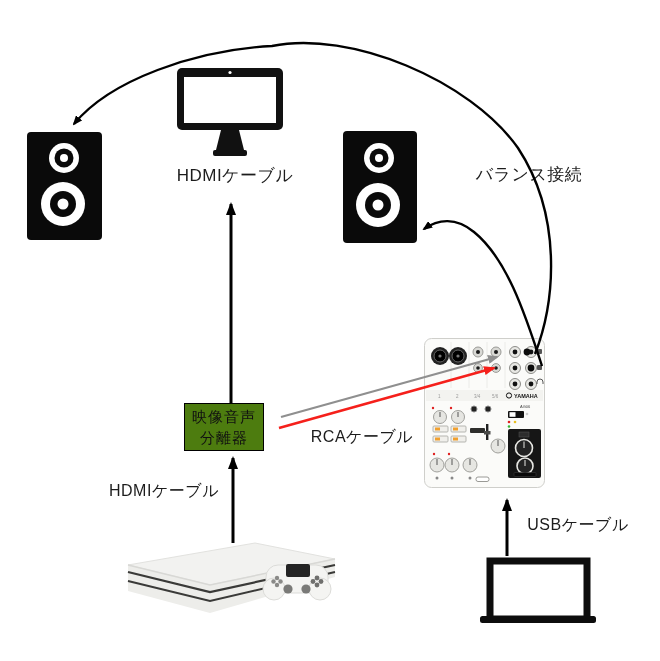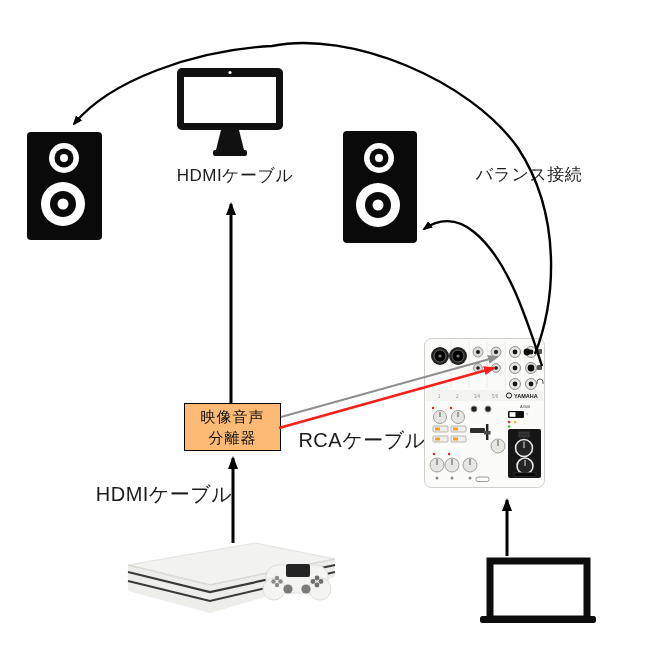--- a/index.html
+++ b/index.html
@@ -3,26 +3,26 @@
 <meta charset="utf-8">
 <style>
   html,body{margin:0;padding:0;background:#ffffff;}
   .canvas{
     position:relative;width:660px;height:661px;background:#ffffff;overflow:hidden;
     font-family:"Liberation Sans","DejaVu Sans",sans-serif;color:#111;
   }
   .abs{position:absolute;}
   .label{
     position:absolute;transform:translateX(-50%);
-    font-size:20px;color:#1c1c1c;white-space:nowrap;letter-spacing:0.5px;
+    font-size:16px;color:#1c1c1c;white-space:nowrap;letter-spacing:0.5px;
   }
   .label.two-line{text-align:center;line-height:26px;}
   .splitter-box{
-    position:absolute;left:184px;top:403px;width:97px;height:48px;
-    border:1.6px solid #000;background:#fdba74;box-sizing:border-box;
+    position:absolute;left:184px;top:403px;width:80px;height:48px;
+    border:1.6px solid #000;background:#4d7c0f;box-sizing:border-box;
     display:flex;flex-direction:column;align-items:center;justify-content:center;
     font-size:15px;line-height:21px;letter-spacing:1px;
   }
   svg{display:block;}
   .overlay{position:absolute;left:0;top:0;z-index:5;pointer-events:none;}
   .device{z-index:2;}
 </style>
 </head>
 <body>
 
@@ -221,20 +221,21 @@
     <div>映像音声</div>
     <div>分離器</div>
   </div>
 
   <div class="label" style="left:235px;top:164px;font-size:17px;">HDMIケーブル</div>
   <div class="label two-line" style="left:529px;top:162px;font-size:17px;">
     <div>バランス接続</div>
   </div>
   <div class="label" style="left:362px;top:427px;">RCAケーブル</div>
   <div class="label" style="left:164px;top:481px;">HDMIケーブル</div>
+  <div class="label" style="left:578px;top:515px;">USBケーブル</div>
 
   <svg class="overlay" width="660" height="661" viewBox="0 0 660 661">
     <defs>
       <marker id="ah-black" markerWidth="10" markerHeight="8" refX="8" refY="4" orient="auto" markerUnits="userSpaceOnUse">
         <path d="M0 0 L10 4 L0 8 Z" fill="#000000"></path>
       </marker>
       <marker id="ah-black-big" markerWidth="13" markerHeight="10" refX="11" refY="5" orient="auto" markerUnits="userSpaceOnUse">
         <path d="M0 0 L13 5 L0 10 Z" fill="#000000"></path>
       </marker>
       <marker id="ah-gray" markerWidth="11" markerHeight="9" refX="9" refY="4.5" orient="auto" markerUnits="userSpaceOnUse">

